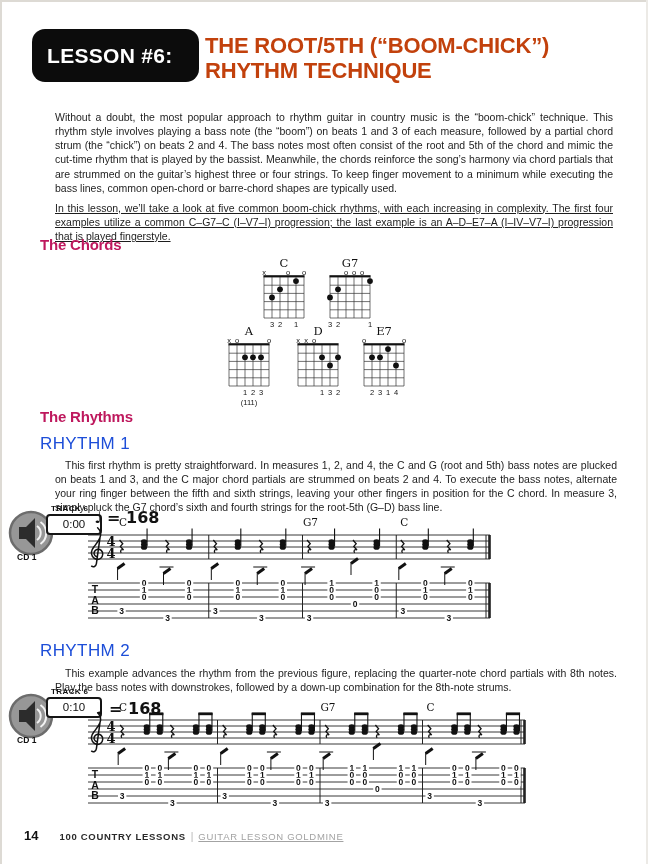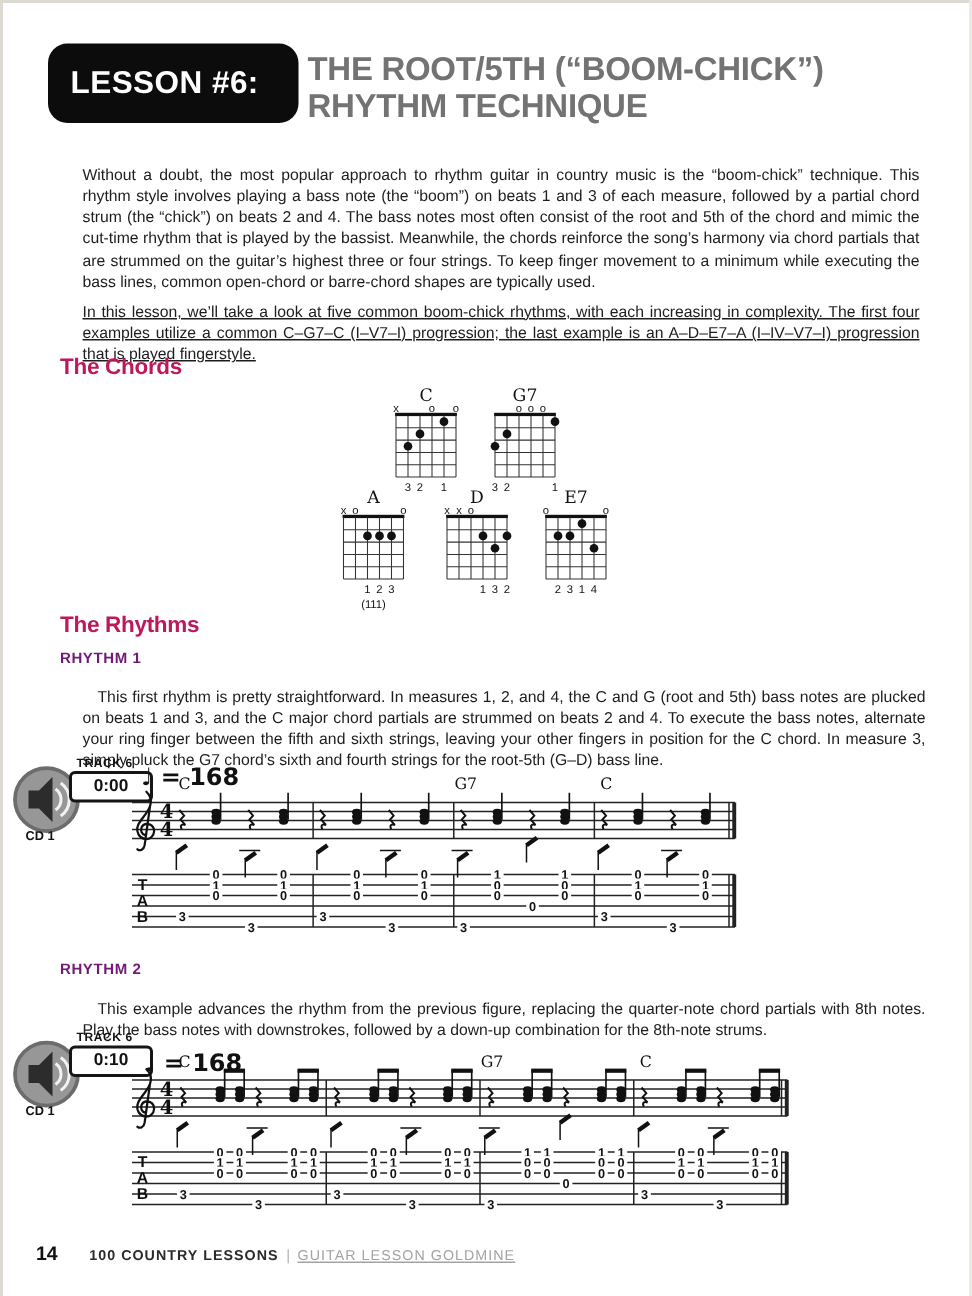--- a/index.html
+++ b/index.html
@@ -8,51 +8,51 @@
   .edge{position:absolute;background:#dddad4;}
   .edge-top{left:0;top:0;width:648px;height:2px;}
   .edge-left{left:0;top:0;width:2px;height:864px;}
   .edge-right{left:646px;top:0;width:2px;height:864px;background:#eceae6;}
 
   
   .lesson-badge{position:absolute;left:32px;top:29px;width:167px;height:53px;background:#0c0c0c;
                 border-radius:13px;display:flex;align-items:center;padding-left:15px;box-sizing:border-box;}
   .lesson-badge span{color:#fff;font-size:21px;font-weight:bold;letter-spacing:.3px;}
   .lesson-title{position:absolute;left:205px;top:33px;font-size:22px;font-weight:bold;
-                line-height:25px;letter-spacing:-.2px;color:#737373;}
+                line-height:25px;letter-spacing:-.2px;color:#c2410c;}
 
   
   .para{position:absolute;text-align:justify;font-size:10.5px;line-height:14.3px;color:#1d1d1d;}
   #p1{left:55px;top:99px;width:558px;}
   #p2{left:55px;top:190px;width:558px;text-decoration:underline;}
   .section-heading{position:absolute;font-size:15px;font-weight:bold;letter-spacing:-.2px;color:#be185d;}
   #chords-heading{left:40px;top:236px;}
   #rhythms-heading{left:40px;top:408px;}
-  .rhythm-label{position:absolute;font-size:10px;font-weight:bold;letter-spacing:.4px;color:#701a75;}
+  .rhythm-label{position:absolute;font-size:17px;font-weight:normal;letter-spacing:.4px;color:#1d4ed8;}
   #rhythm1-label{left:40px;top:434px;}
   #rhythm2-label{left:40px;top:641px;}
   #r1-text{left:55px;top:447px;width:562px;text-indent:10px;}
   #r2-text{left:55px;top:655px;width:562px;text-indent:10px;}
 
   
   .chord-diagram{position:absolute;width:58px;}
   #chord-0{left:255px;top:255px;}
   #chord-1{left:321px;top:255px;}
   #chord-2{left:220px;top:323px;}
   #chord-3{left:289px;top:323px;}
   #chord-4{left:355px;top:323px;}
 
   
   .audio-badge{position:absolute;width:108px;height:62px;}
   #badge1{left:8px;top:503px;}
   #badge2{left:8px;top:686px;}
   .badge-speaker{position:absolute;left:0px;top:7px;width:46px;height:46px;}
   .badge-track{position:absolute;left:43px;top:1px;font-size:8px;font-weight:bold;letter-spacing:.4px;color:#111;}
   .badge-time-box{position:absolute;left:38px;top:11px;width:52px;height:17px;border:2.5px solid #151515;
-                  border-radius:4px;background:#fff;text-align:center;font-weight:bold;font-size:11.5px;
+                  border-radius:4px;background:#fff;text-align:center;font-weight:normal;font-size:11.5px;
                   line-height:17px;color:#111;}
   .badge-cd{position:absolute;left:9px;top:49px;font-size:8.5px;font-weight:bold;color:#111;}
 
   .tempo{position:absolute;font-weight:bold;font-size:16px;color:#111;
          font-family:"DejaVu Sans","Liberation Sans",sans-serif;}
   #tempo1{left:94px;top:508px;}
   #tempo2{left:96px;top:699px;}
 
   .notation{position:absolute;left:0;width:648px;height:125px;}
   #notation1{top:505px;}

